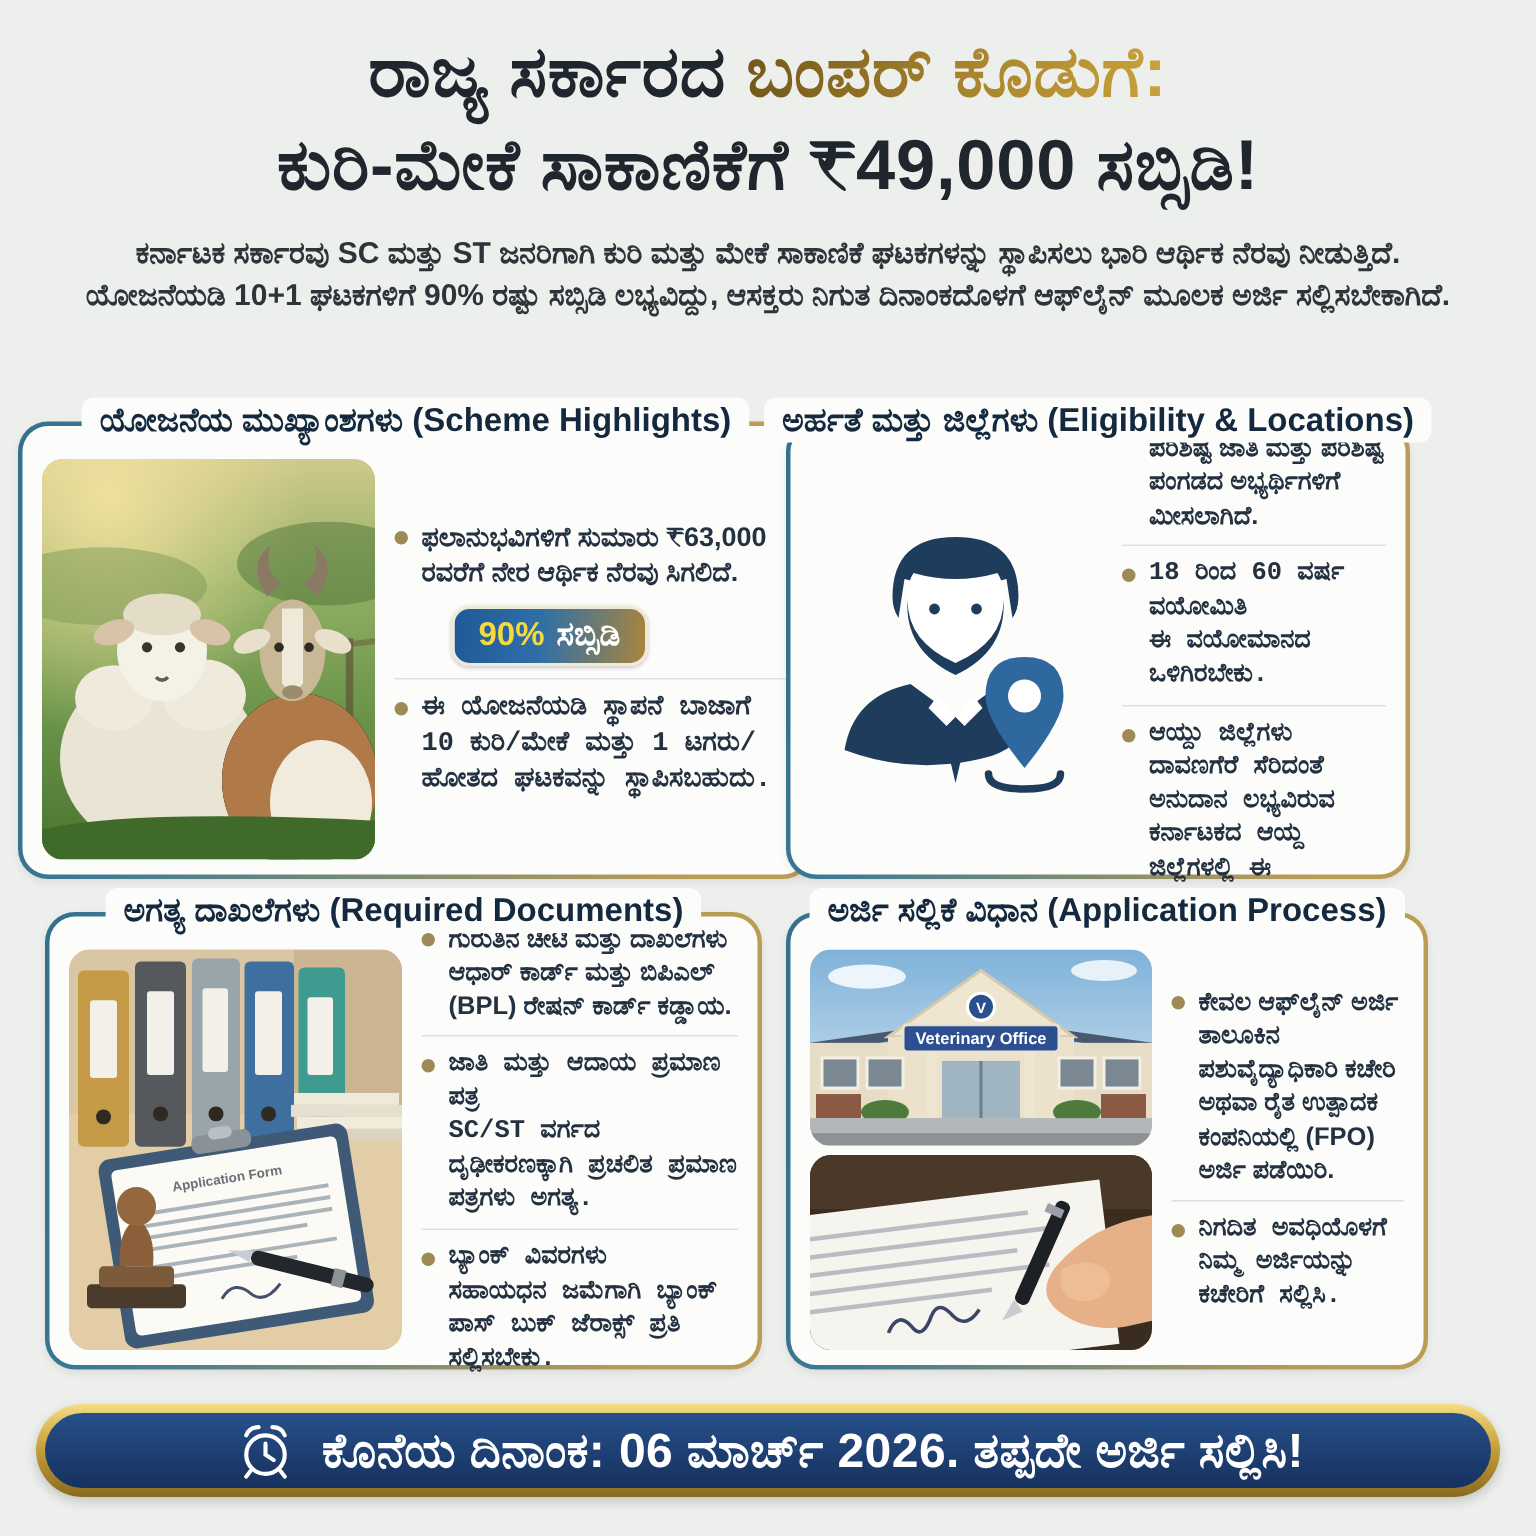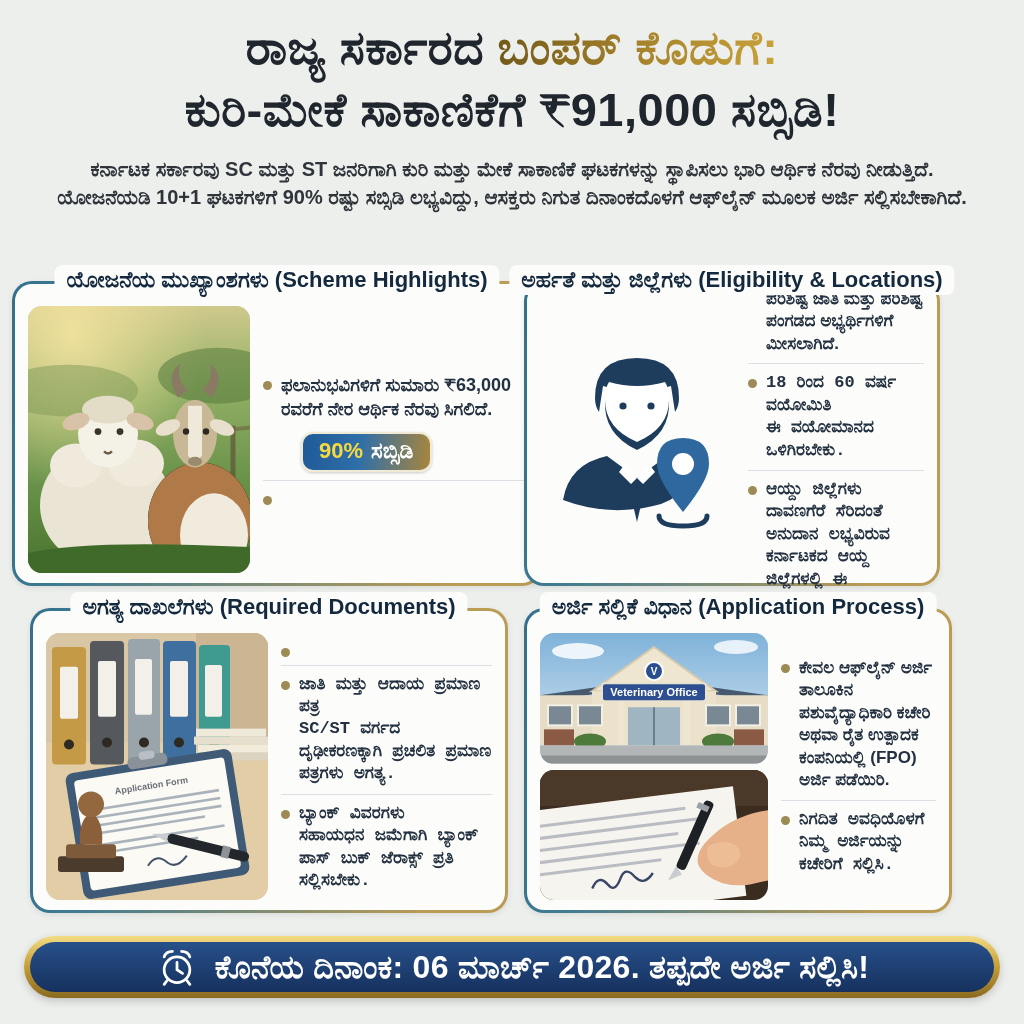--- a/index.html
+++ b/index.html
@@ -79,21 +79,21 @@
     background:linear-gradient(180deg,#27508a,#16315e);
     display:flex; align-items:center; justify-content:center; gap:16px;
   }
   .banner-text { color:#ffffff; font-size:32px; font-weight:800; letter-spacing:.3px; }
 </style>
 </head>
 <body>
 
 <div class="hdr">
   <div class="t1"><span>ರಾಜ್ಯ ಸರ್ಕಾರದ</span><span class="gold"> ಬಂಪರ್ ಕೊಡುಗೆ:</span></div>
-  <div class="t2">ಕುರಿ-ಮೇಕೆ ಸಾಕಾಣಿಕೆಗೆ ₹91,000 ಸಬ್ಸಿಡಿ!</div>
+  <div class="t2">ಕುರಿ-ಮೇಕೆ ಸಾಕಾಣಿಕೆಗೆ ₹49,000 ಸಬ್ಸಿಡಿ!</div>
   <div class="intro">ಕರ್ನಾಟಕ ಸರ್ಕಾರವು SC ಮತ್ತು ST ಜನರಿಗಾಗಿ ಕುರಿ ಮತ್ತು ಮೇಕೆ ಸಾಕಾಣಿಕೆ ಘಟಕಗಳನ್ನು ಸ್ಥಾಪಿಸಲು ಭಾರಿ ಆರ್ಥಿಕ ನೆರವು ನೀಡುತ್ತಿದೆ. ಯೋಜನೆಯಡಿ 10+1 ಘಟಕಗಳಿಗೆ 90% ರಷ್ಟು ಸಬ್ಸಿಡಿ ಲಭ್ಯವಿದ್ದು, ಆಸಕ್ತರು ನಿಗುತ ದಿನಾಂಕದೊಳಗೆ ಆಫ್‌ಲೈನ್ ಮೂಲಕ ಅರ್ಜಿ ಸಲ್ಲಿಸಬೇಕಾಗಿದೆ.</div>
 </div>
 
 <div class="card" id="card-highlights">
   <div class="card-title">ಯೋಜನೆಯ ಮುಖ್ಯಾಂಶಗಳು (Scheme Highlights)</div>
   <div class="card-in">
     <div class="photo" style="width:222px;">
       <svg viewBox="0 0 222 268" preserveAspectRatio="none">
         <defs>
           <linearGradient id="field" x1="0" y1="0" x2="0" y2="1">
@@ -148,20 +148,21 @@
         </li>
       </ul>
       <div class="badge-row">
         <span class="badge">
           <span class="pct">90%</span><span class="lbl">ಸಬ್ಸಿಡಿ</span>
         </span>
       </div>
       <ul class="bullets sep-top">
         <li>
           <span class="dot"></span>
+          <span class="btext"><b class="blead"></b><span>ಈ ಯೋಜನೆಯಡಿ ಸ್ಥಾಪನೆ ಬಾಜಾಗೆ 10 ಕುರಿ/ಮೇಕೆ ಮತ್ತು 1 ಟಗರು/ಹೋತದ ಘಟಕವನ್ನು ಸ್ಥಾಪಿಸಬಹುದು.</span></span>
         </li>
       </ul>
     </div>
   </div>
 </div>
 
 <div class="card" id="card-eligibility">
   <div class="card-title">ಅರ್ಹತೆ ಮತ್ತು ಜಿಲ್ಲೆಗಳು (Eligibility &amp; Locations)</div>
   <div class="card-in small">
     <div class="iconbox">
@@ -269,20 +270,21 @@
           <rect x="20" y="212" width="50" height="14" rx="3" fill="#7c5a3a"></rect>
           <path d="M34 212 q-2 -24 11 -32 q13 8 11 32 z" fill="#8a5f3a"></path>
           <circle cx="45" cy="172" r="13" fill="#93683f"></circle>
         </g>
       </svg>
     </div>
     <div class="col">
       <ul class="bullets">
         <li>
           <span class="dot"></span>
+          <span class="btext"><b class="blead">ಗುರುತಿನ ಚೀಟಿ ಮತ್ತು ದಾಖಲೆಗಳು</b><span>ಆಧಾರ್ ಕಾರ್ಡ್ ಮತ್ತು ಬಿಪಿಎಲ್ (BPL) ರೇಷನ್ ಕಾರ್ಡ್ ಕಡ್ಡಾಯ.</span></span>
         </li>
         <li>
           <span class="dot"></span>
           <span class="btext"><b class="blead">ಜಾತಿ ಮತ್ತು ಆದಾಯ ಪ್ರಮಾಣ ಪತ್ರ</b><span>SC/ST ವರ್ಗದ ದೃಢೀಕರಣಕ್ಕಾಗಿ ಪ್ರಚಲಿತ ಪ್ರಮಾಣ ಪತ್ರಗಳು ಅಗತ್ಯ.</span></span>
         </li>
         <li>
           <span class="dot"></span>
           <span class="btext"><b class="blead">ಬ್ಯಾಂಕ್ ವಿವರಗಳು</b><span>ಸಹಾಯಧನ ಜಮೆಗಾಗಿ ಬ್ಯಾಂಕ್ ಪಾಸ್ ಬುಕ್ ಜೆರಾಕ್ಸ್ ಪ್ರತಿ ಸಲ್ಲಿಸಬೇಕು.</span></span>
         </li>
       </ul>

